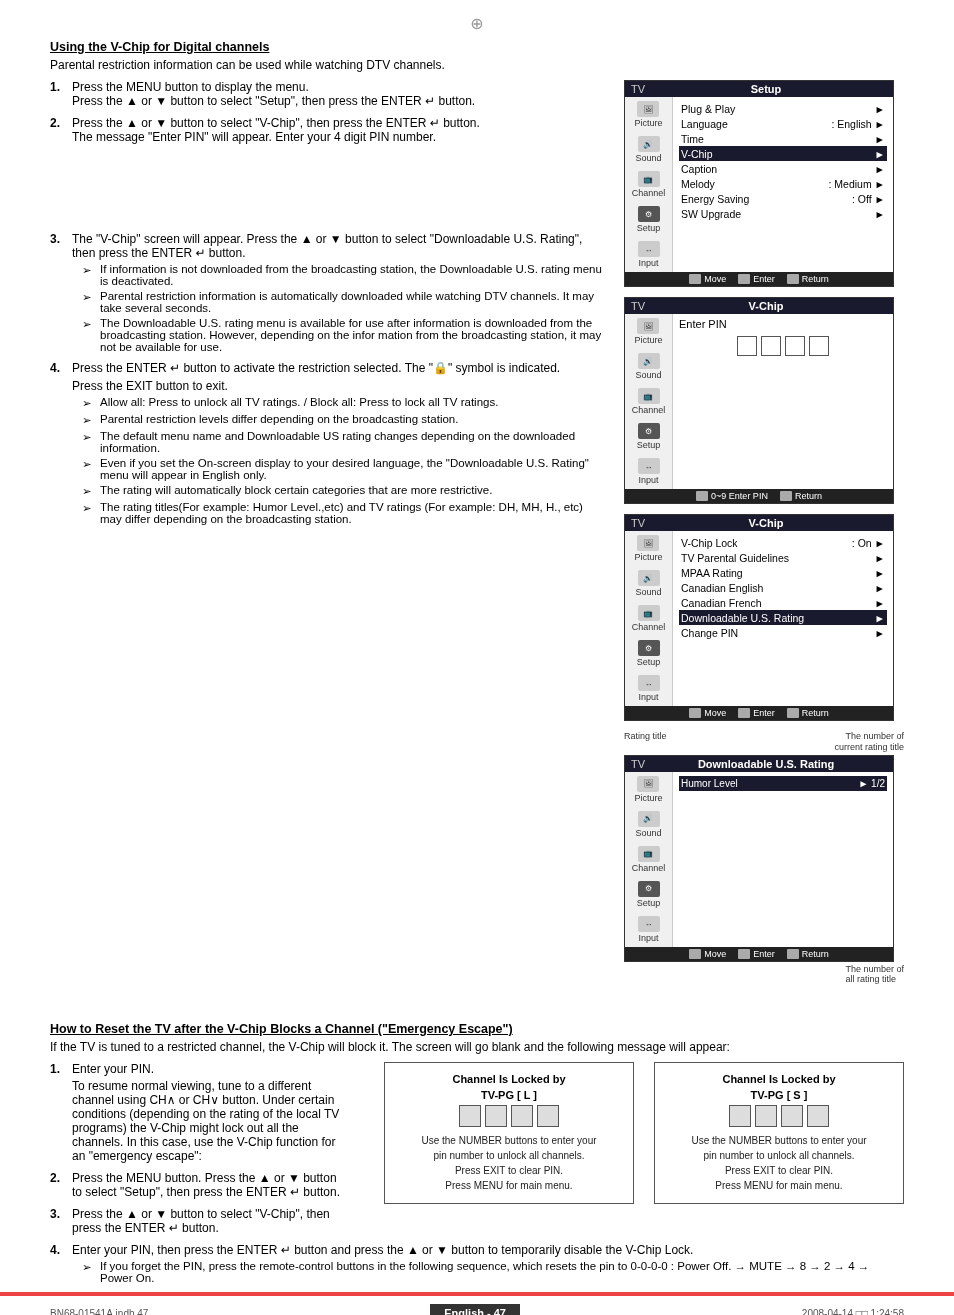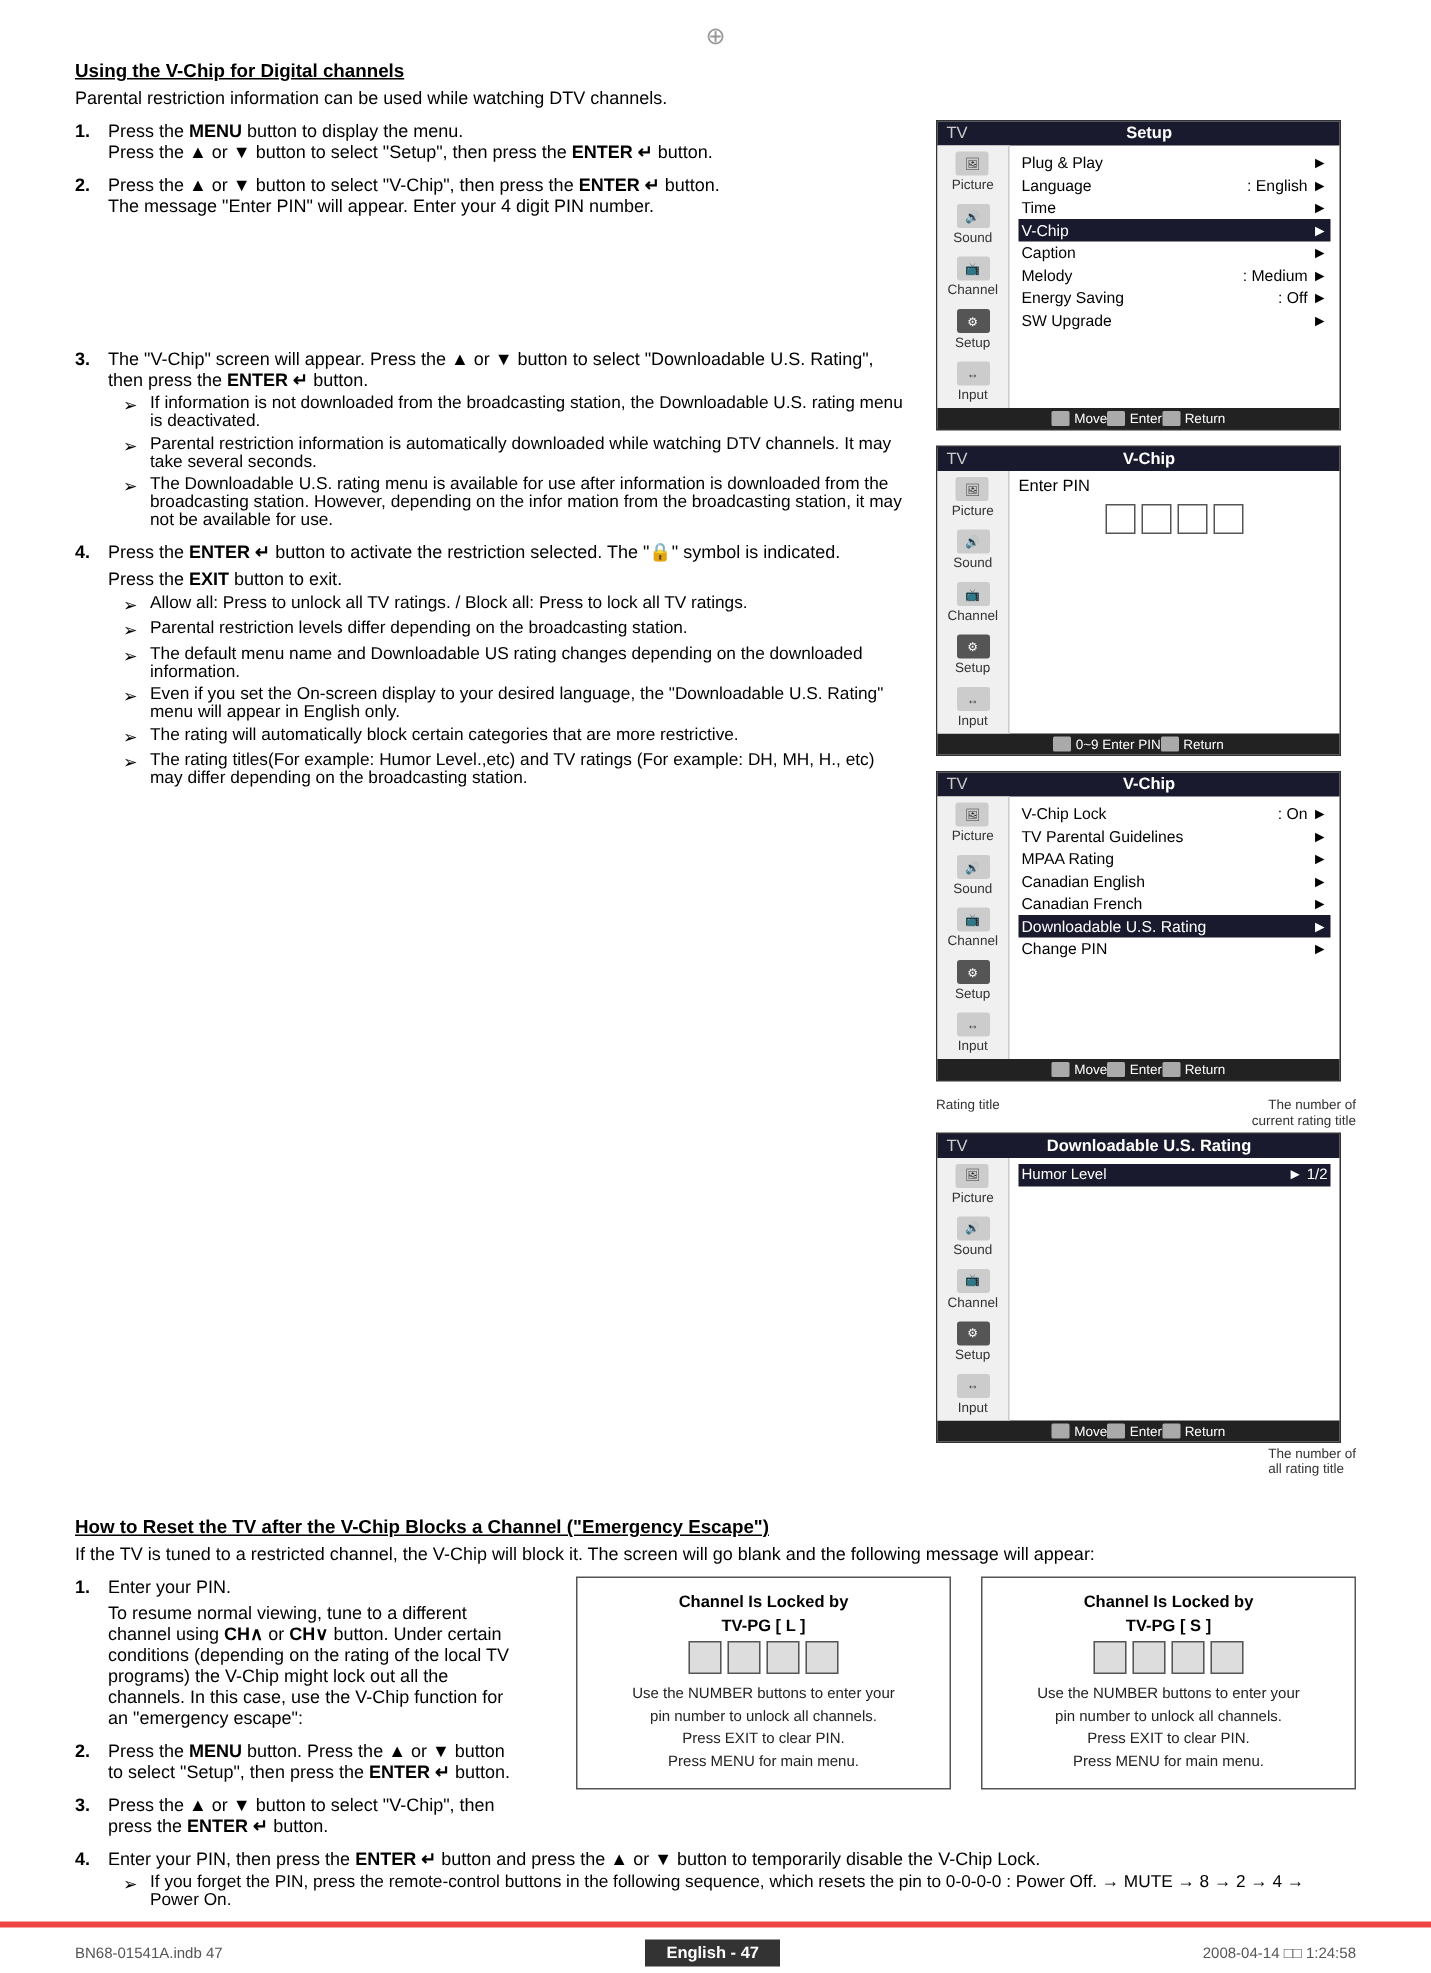--- a/index.html
+++ b/index.html
@@ -43,21 +43,21 @@
       display: flex;
       gap: 6px;
       margin-bottom: 8px;
       font-size: 12px;
     }
     .step-num {
       font-weight: bold;
       min-width: 16px;
     }
     .step-content { flex: 1; }
-    .step-content b { font-weight: bold; }
+    .step-content b { font-weight: normal; }
     .sub-item {
       display: flex;
       gap: 4px;
       margin-left: 10px;
       margin-top: 3px;
       font-size: 11.5px;
     }
     .arrow-bullet { min-width: 14px; }
 
     
@@ -125,20 +125,21 @@
     }
     .tv-menu-row.selected {
       background: #1a1a2e;
       color: #fff;
     }
     .tv-footer {
       background: #222;
       color: #fff;
       display: flex;
       justify-content: center;
+      gap: 12px;
       padding: 2px 4px;
       font-size: 9px;
     }
     .tv-footer-item { display: flex; align-items: center; gap: 3px; }
     .footer-icon {
       width: 12px;
       height: 10px;
       background: #aaa;
       border-radius: 1px;
       display: inline-block;
@@ -152,21 +153,21 @@
     }
     .pin-box {
       width: 20px;
       height: 20px;
       border: 1.5px solid #555;
       background: #fff;
     }
     
     .rating-box-wrapper {
       position: relative;
-      margin-bottom: 6px;
+      margin-bottom: 17px;
     }
     .allow-block-btns {
       display: flex;
       flex-direction: column;
       gap: 3px;
       margin-left: 4px;
     }
     .allow-btn {
       background: #555;
       color: #fff;

